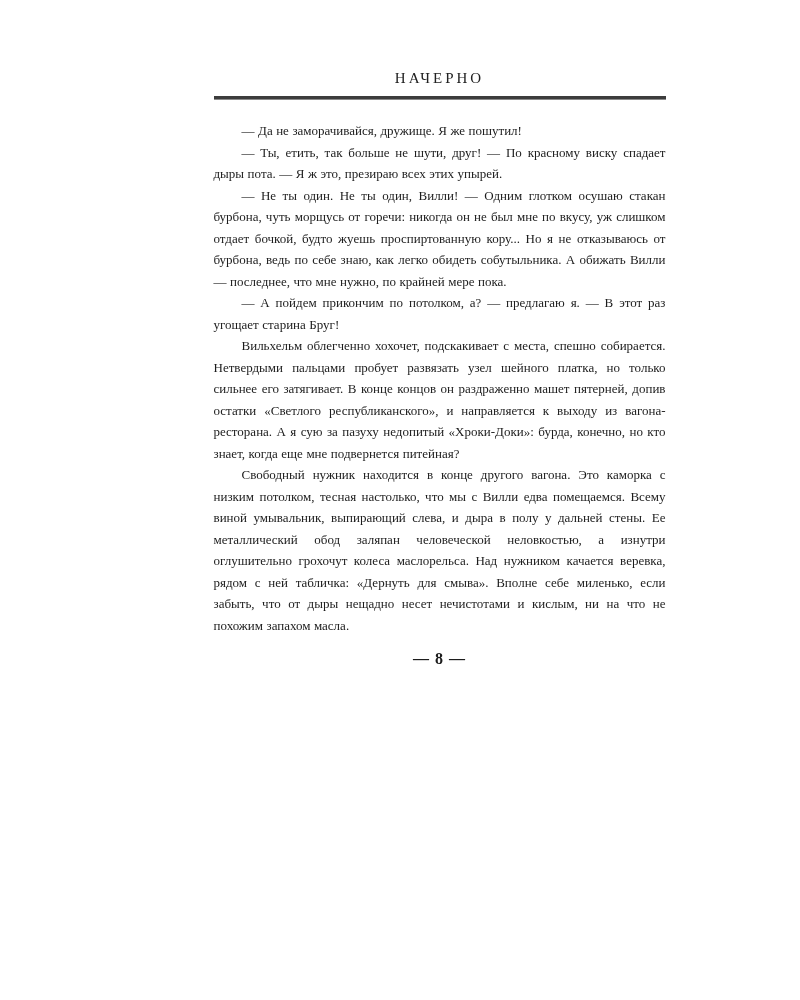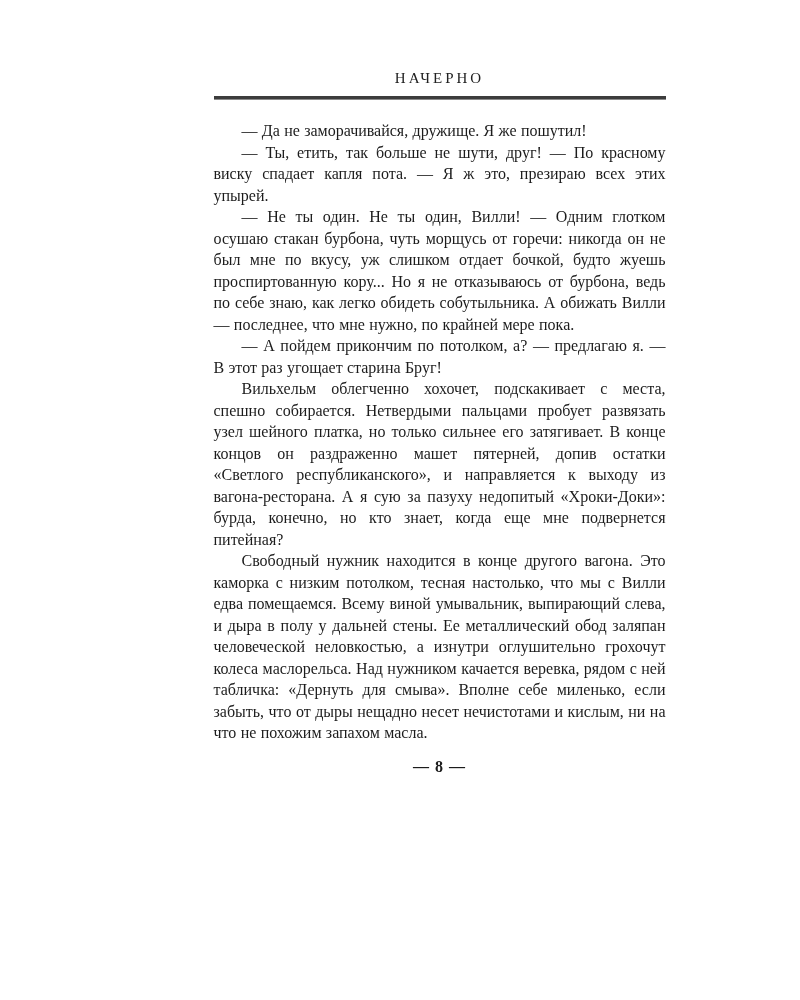--- a/index.html
+++ b/index.html
@@ -32,21 +32,21 @@
     margin: 0 0 9px 0;
   }
   .head-rule {
     height: 3px;
     background: #3c3c3c;
     border-bottom: 1px solid #8a8a8a;
     margin: 0 0 20px 0;
   }
   .body-text p {
     margin: 0;
-    font-size: 16px;
+    font-size: 13px;
     line-height: 21.5px;
     text-align: justify;
     text-indent: 28px;
     hyphens: auto;
     -webkit-hyphens: auto;
     word-spacing: 0.02em;
   }
   .page-number {
     text-align: center;
     font-size: 16px;
@@ -61,21 +61,21 @@
 
 <div class="page">
   <div class="text-column">
 
     <div class="running-head">НАЧЕРНО</div>
 
     <div class="head-rule"></div>
 
     <div class="body-text">
       <p>— Да не заморачивайся, дружище. Я же пошутил!</p>
-      <p>— Ты, етить, так больше не шути, друг! — По красному виску спадает капля пота. — Я ж это, презираю всех этих упырей.</p>
+      <p>— Ты, етить, так больше не шути, друг! — По красному виску спадает дыры пота. — Я ж это, презираю всех этих упырей.</p>
       <p>— Не ты один. Не ты один, Вилли! — Одним глотком осушаю стакан бурбона, чуть морщусь от горечи: никогда он не был мне по вкусу, уж слишком отдает бочкой, будто жуешь проспиртованную кору... Но я не отказываюсь от бурбона, ведь по себе знаю, как легко обидеть собутыльника. А обижать Вилли — последнее, что мне нужно, по крайней мере пока.</p>
       <p>— А пойдем прикончим по потолком, а? — предлагаю я. — В этот раз угощает старина Бруг!</p>
       <p>Вильхельм облегченно хохочет, подскакивает с места, спешно собирается. Нетвердыми пальцами пробует развязать узел шейного платка, но только сильнее его затягивает. В конце концов он раздраженно машет пятерней, допив остатки «Светлого республиканского», и направляется к выходу из вагона-ресторана. А я сую за пазуху недопитый «Хроки-Доки»: бурда, конечно, но кто знает, когда еще мне подвернется питейная?</p>
       <p>Свободный нужник находится в конце другого вагона. Это каморка с низким потолком, тесная настолько, что мы с Вилли едва помещаемся. Всему виной умывальник, выпирающий слева, и дыра в полу у дальней стены. Ее металлический обод заляпан человеческой неловкостью, а изнутри оглушительно грохочут колеса маслорельса. Над нужником качается веревка, рядом с ней табличка: «Дернуть для смыва». Вполне себе миленько, если забыть, что от дыры нещадно несет нечистотами и кислым, ни на что не похожим запахом масла.</p>
     </div>
 
     <div class="page-number">— 8 —</div>
 
   </div>
 </div>

